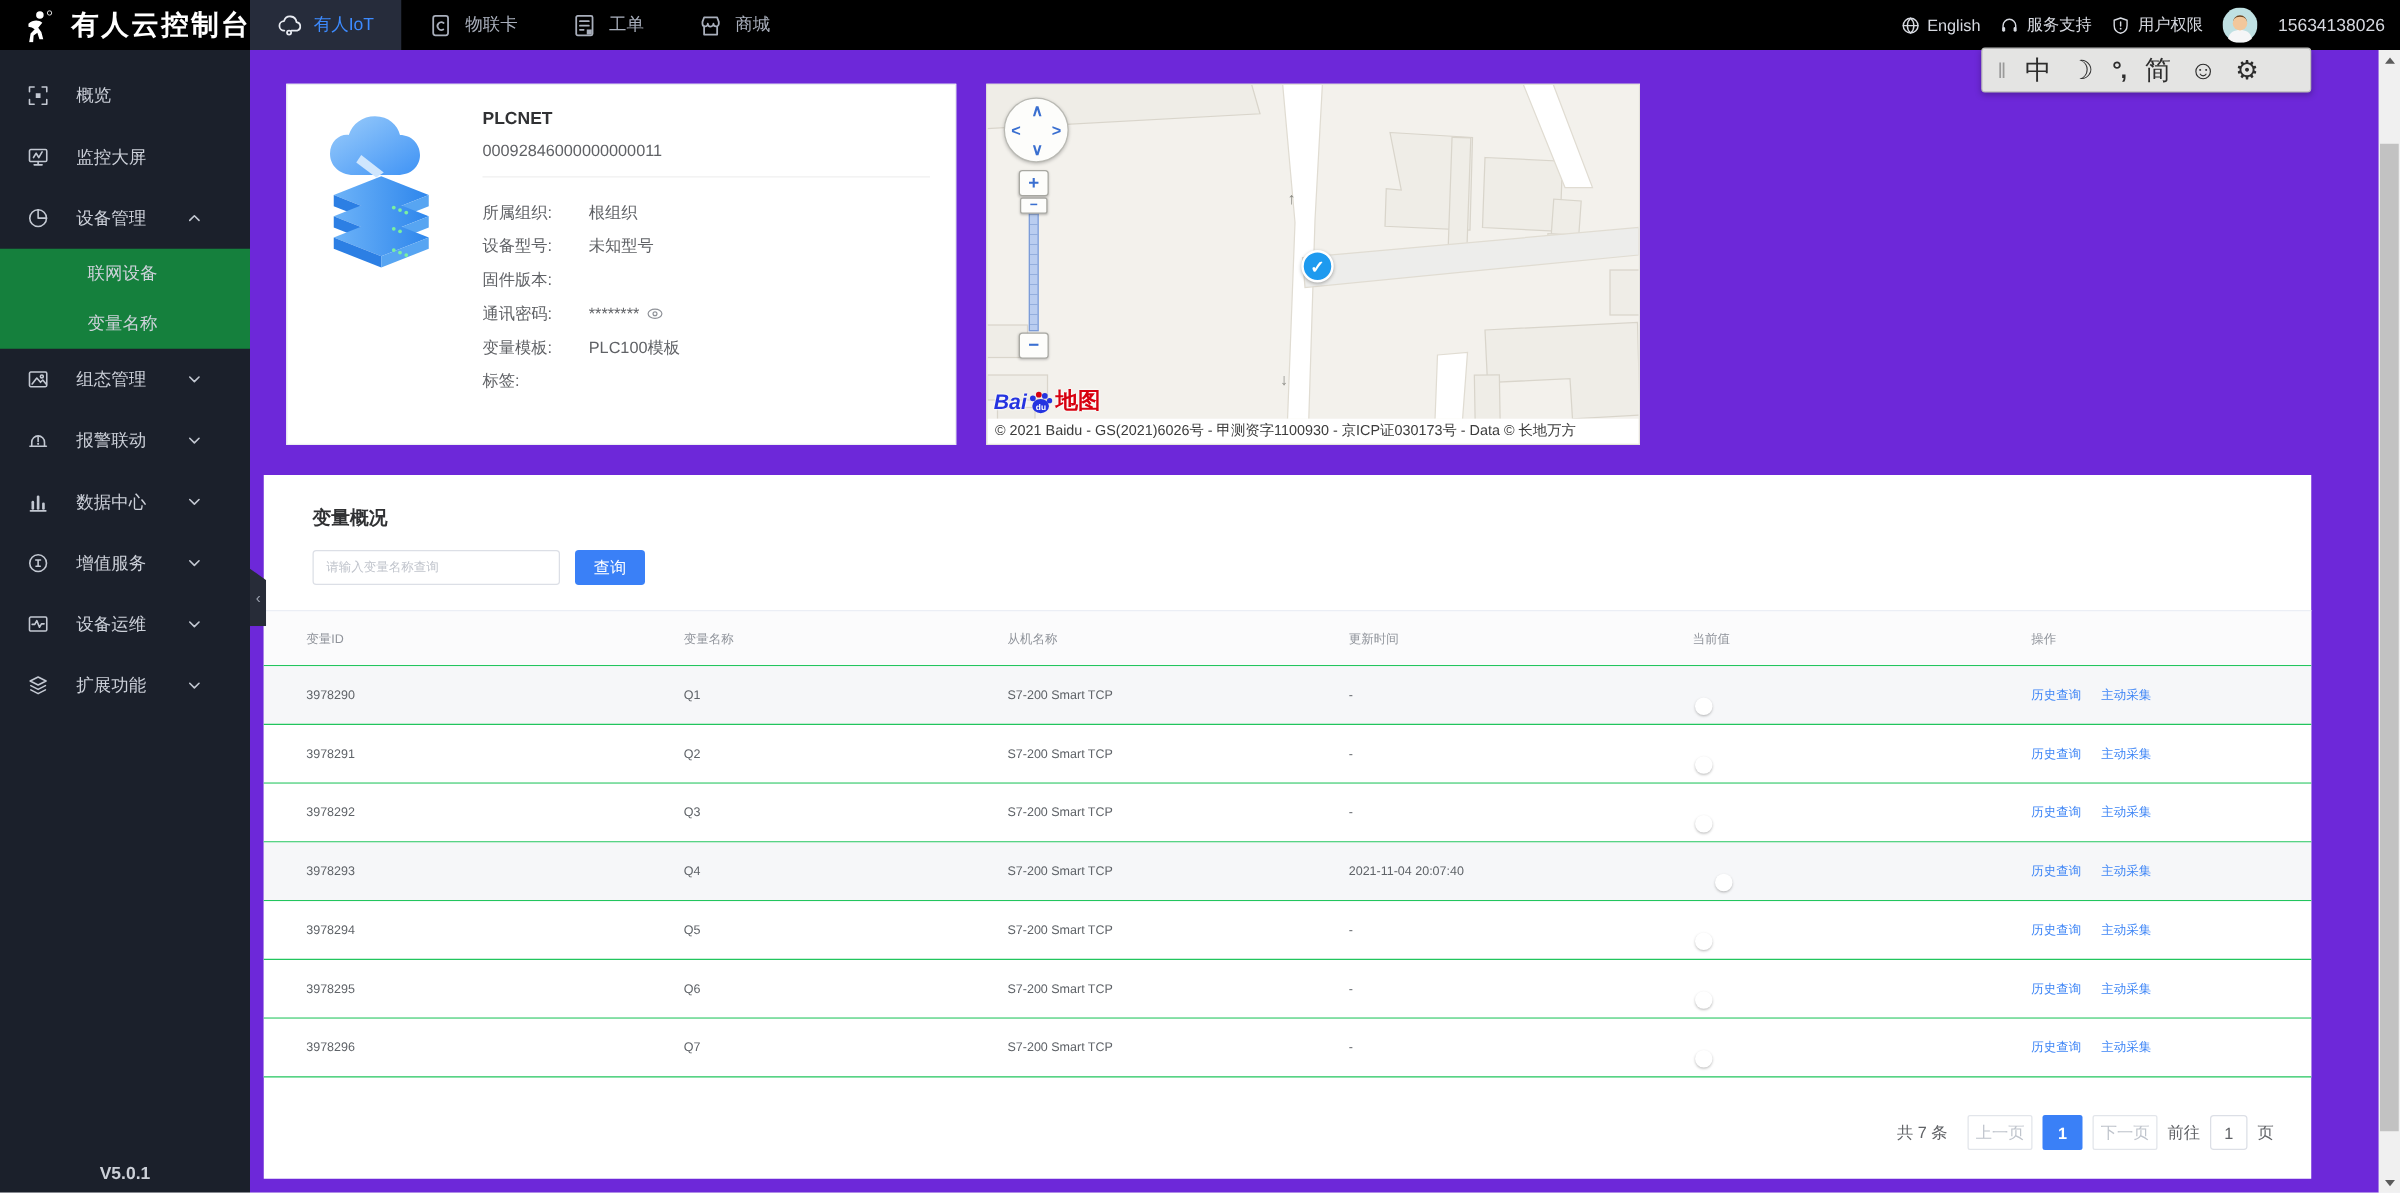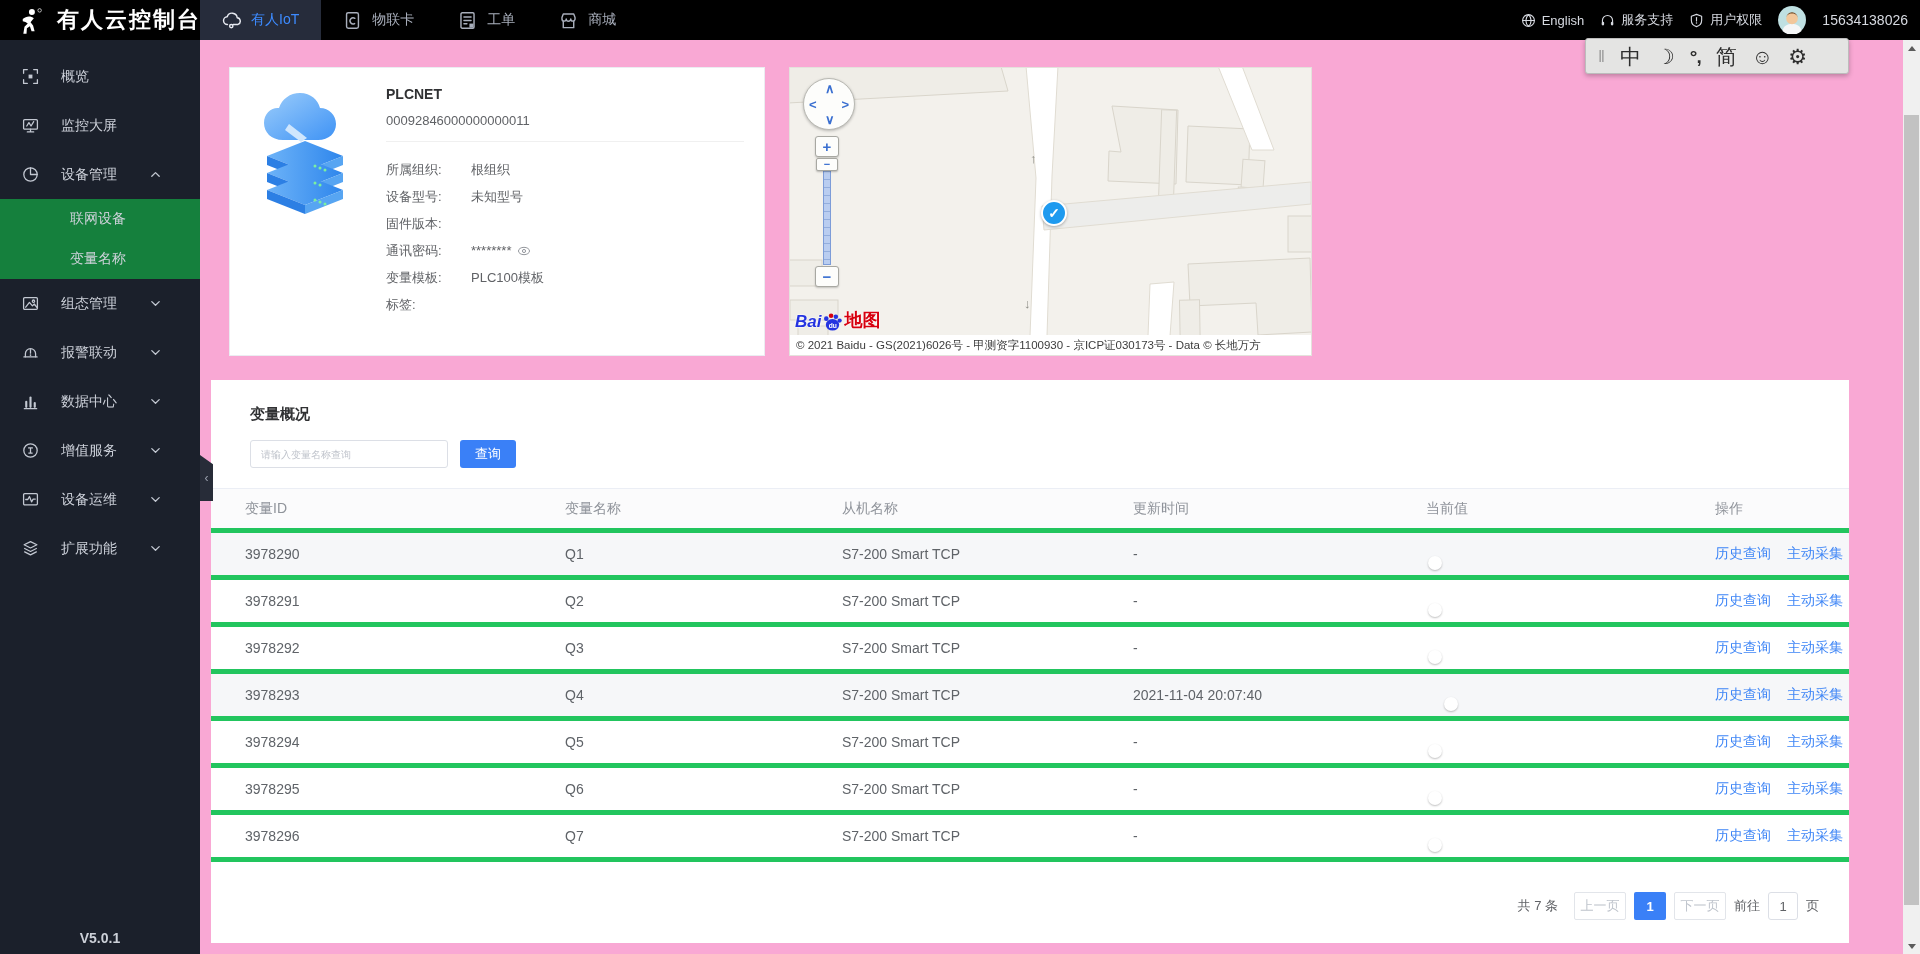--- a/index.html
+++ b/index.html
@@ -31,21 +31,21 @@
   .menu-chev { color:#8b919e; }
   .menu-chev svg { width:12px; height:12px; }
   .submenu { background:#15803d; }
   .submenu-item { height:40px; display:flex; align-items:center; padding-left:70px; color:#ced2da; font-size:14px; cursor:pointer; }
   .version { position:absolute; left:0; bottom:8px; width:100%; text-align:center; color:#ccd0d8; font-size:14px; font-weight:bold; }
   .collapse-handle { position:absolute; left:200px; top:455px; width:13px; height:46px; background:#272c38; z-index:25;
       clip-path:polygon(0 0,100% 20%,100% 100%,0 100%); display:flex; align-items:center; justify-content:center;
       color:#9aa0ad; font-size:12px; cursor:pointer; }
 
   
-  .main { position:absolute; left:200px; top:40px; right:17px; bottom:0; background:#f9a8d4; }
+  .main { position:absolute; left:200px; top:40px; right:17px; bottom:0; background:#6d28d9; }
   .card { background:#fff; }
 
   
   .device-card { position:absolute; left:29px; top:27px; width:536px; height:289px; border:1px solid #ebedf1; display:flex; }
   .device-illustration { width:150px; display:flex; justify-content:center; }
   .device-illustration svg { width:92px; height:132px; margin-top:18px; }
   .device-info { flex:1; padding:16px 20px 0 6px; }
   .device-name { font-size:14px; font-weight:bold; color:#303133; margin-top:2px; }
   .device-id { font-size:13px; color:#606266; margin-top:11px; }
   .device-divider { border:none; border-top:1px solid #f0f0f0; margin:13px 0 14px 0; }
@@ -74,21 +74,21 @@
       color:#fff; font-size:14px; font-weight:bold; display:flex; align-items:center; justify-content:center; }
 
   
   .table-card { position:absolute; left:11px; top:340px; width:1638px; height:563px; }
   .section-title { font-size:15px; font-weight:bold; color:#303133; padding:25px 0 0 39px; }
   .search-row { position:absolute; left:39px; top:60px; display:flex; gap:12px; }
   .search-input { width:198px; height:28px; border:1px solid #dcdfe6; border-radius:3px; padding:0 10px; font-size:10px; color:#606266; font-family:inherit; }
   .search-input::placeholder { color:#c0c4cc; }
   .btn-primary { width:56px; height:28px; background:#3a80f7; color:#fff; border:none; border-radius:3px; font-size:13px; cursor:pointer; font-family:inherit; }
   .var-table { position:absolute; left:0; top:108px; width:100%; }
-  .t-row { display:grid; grid-template-columns:302px 259px 273px 275px 271px 1fr; align-items:center; padding:0 30px 0 34px; border-bottom:5px solid #22c55e; font-size:14px; color:#5f6368;gap:18px; }
+  .t-row { display:grid; grid-template-columns:302px 259px 273px 275px 271px 1fr; align-items:center; padding:0 30px 0 34px; border-bottom:1px solid #22c55e; font-size:10px; color:#5f6368; }
   .t-head { height:45px; border-top:1px solid #ebeef5; color:#8f939a; background:#fbfbfc; }
   .t-body-row { height:47px; background:#fff; }
   .t-body-row.shaded { background:#f6f7f9; }
   .toggle { width:34px; height:17px; border-radius:9px; background:#d7dae0; position:relative; cursor:pointer; }
   .toggle::after { content:''; position:absolute; top:1.5px; left:2px; width:14px; height:14px; border-radius:50%; background:#fff; box-shadow:0 1px 2px rgba(0,0,0,.25); }
   .toggle.on { background:#47a3f9; }
   .toggle.on::after { left:18px; }
   .t-actions { display:flex; gap:16px; }
   .t-link { color:#3f86f6; cursor:pointer; white-space:nowrap; }
   .pagination { position:absolute; right:30px; top:512px; height:28px; display:flex; align-items:center; gap:8px; font-size:13px; color:#606266; }

